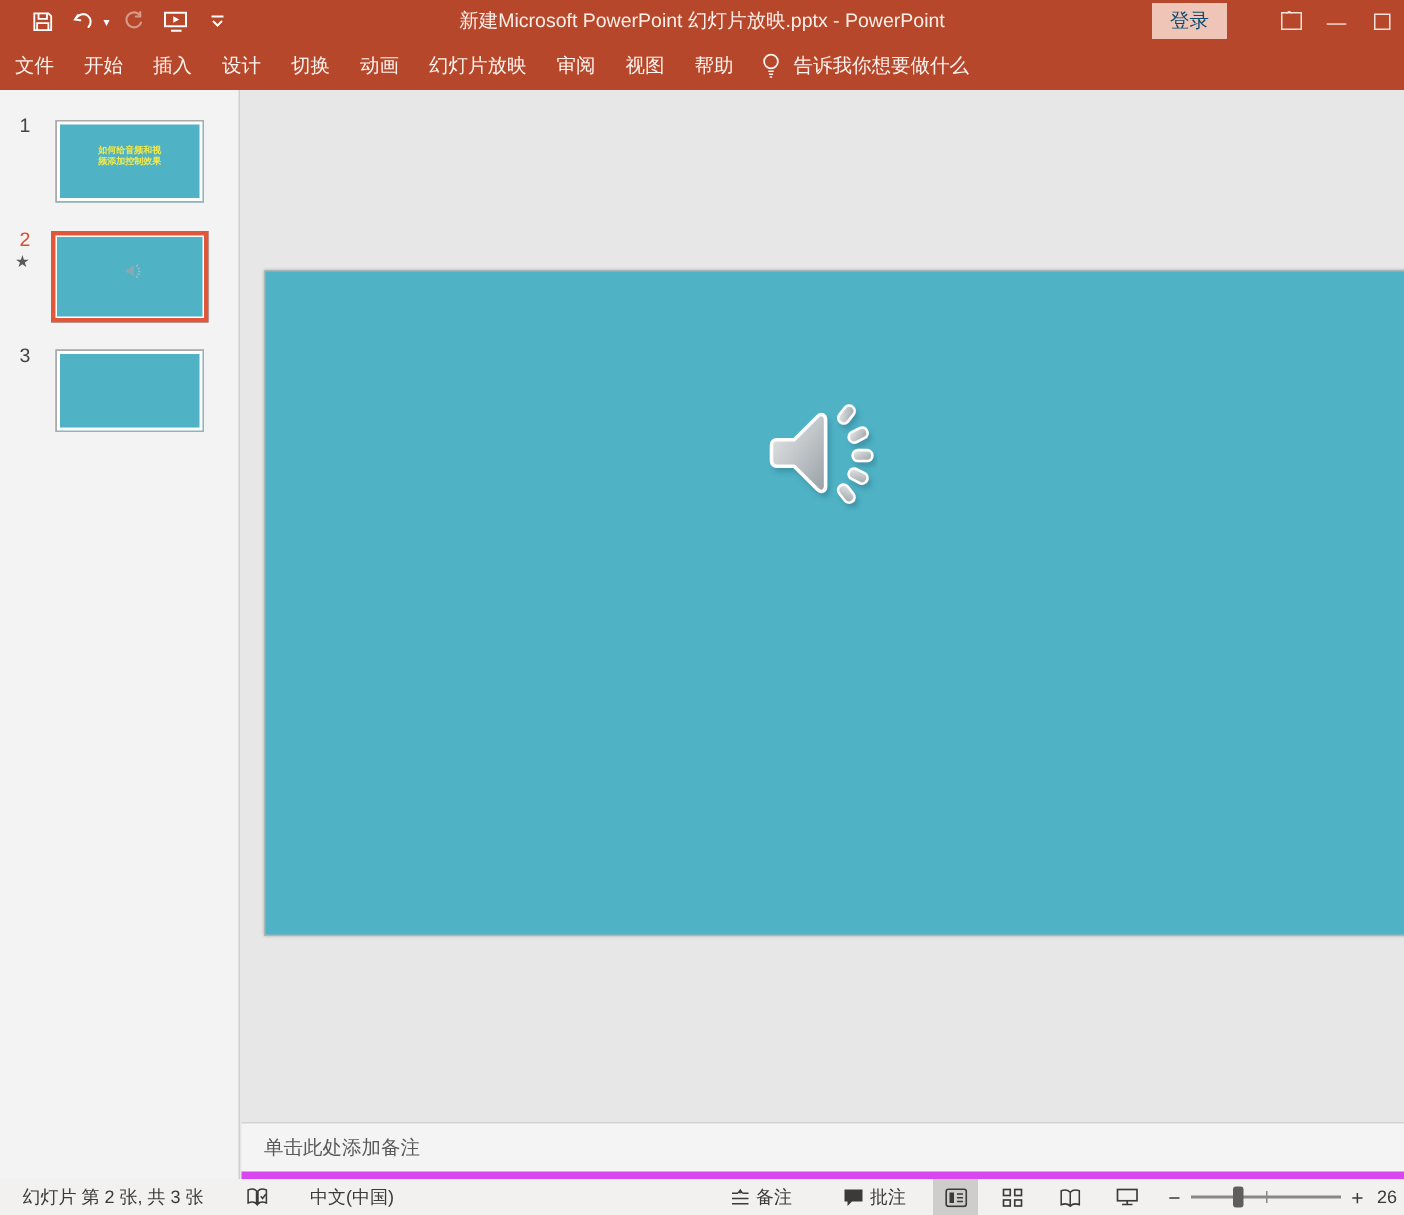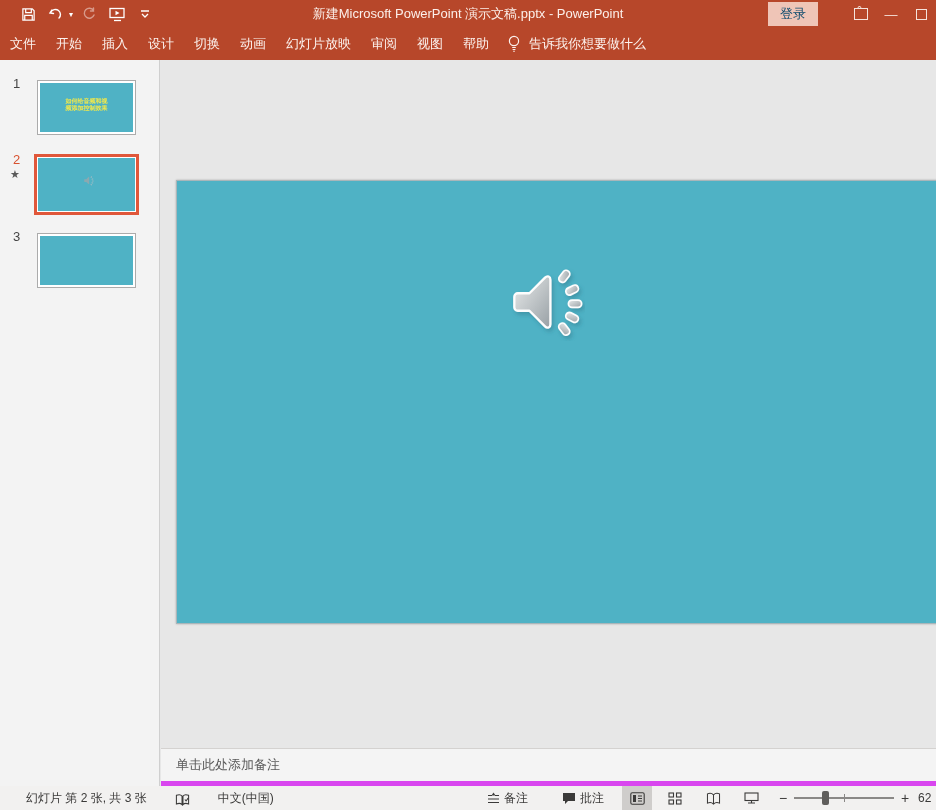--- a/index.html
+++ b/index.html
@@ -88,21 +88,21 @@
     display:flex; align-items:center; padding-left:15px;
     color:#595959; font-size:13px; cursor:text;
   }
 
   
   .statusbar {
     position:absolute; left:0; top:786px; width:936px; height:24px;
     background:#F2F1F0; display:flex; align-items:center;
     color:#3B3A39; font-size:12px;
   }
-  .sb-left { display:flex; align-items:flex-end; gap:28px; padding-left:26px; }
+  .sb-left { display:flex; align-items:center; gap:28px; padding-left:15px; }
   .sb-item { display:flex; align-items:center; gap:4px; cursor:pointer; white-space:nowrap; }
   .sb-right { position:absolute; right:0; display:flex; align-items:center; height:24px; }
   .viewbtn { width:30px; height:24px; display:flex; align-items:center; justify-content:center; cursor:pointer; }
   .viewbtn.active { background:#CFCDCB; }
   .zoom-minus,.zoom-plus { width:18px; text-align:center; font-size:14px; color:#3B3A39; cursor:pointer; }
   .zoom-track { position:relative; width:100px; height:2px; background:#8A8886; margin:0 2px; cursor:pointer; }
   .zoom-tick { position:absolute; left:50%; top:-3px; width:1px; height:8px; background:#8A8886; }
   .zoom-handle { position:absolute; left:28%; top:-6px; width:7px; height:14px; background:#605E5C; border-radius:2px; cursor:grab; }
   .zoom-value { width:22px; padding-left:4px; white-space:nowrap; overflow:hidden; }
 </style>
@@ -135,21 +135,21 @@
             <path d="M6.5 3.8 l4 2.2 -4 2.2 z" fill="#fff"></path>
             <path d="M5 13.5 h7" stroke="#fff" stroke-width="1.3"></path>
           </svg>
       </span>
       <span class="qat-btn">
         <svg width="10" height="10" viewBox="0 0 10 10">
             <path d="M1 2 h8 M2 5 l3 3 3-3" fill="none" stroke="#fff" stroke-width="1.3"></path>
           </svg>
       </span>
     </div>
-    <div class="title-text">新建Microsoft PowerPoint 演示文稿.pptx  -  PowerPoint</div>
+    <div class="title-text">新建Microsoft PowerPoint 幻灯片放映.pptx  -  PowerPoint</div>
     <div class="title-right">
       <button class="signin-btn">登录</button>
       <span class="win-btn">
           <span class="ribbon-display-icon"></span>
         </span>
       <span class="win-btn minimize">—</span>
       <span class="win-btn">
           <span class="maximize-box"></span>
         </span>
     </div>
@@ -290,17 +290,17 @@
             <rect x="1" y="1" width="13" height="7.5" fill="none" stroke="#3B3A39" stroke-width="1.1"></rect>
             <path d="M4 11 h7 M7.5 8.5 v2.5" stroke="#3B3A39" stroke-width="1.1"></path>
           </svg>
       </span>
       <span class="zoom-minus">−</span>
       <span class="zoom-track">
         <span class="zoom-tick"></span>
         <span class="zoom-handle"></span>
       </span>
       <span class="zoom-plus">+</span>
-      <span class="zoom-value">62</span>
+      <span class="zoom-value">26</span>
     </div>
   </div>
 
 </div>
 
 </body></html>

